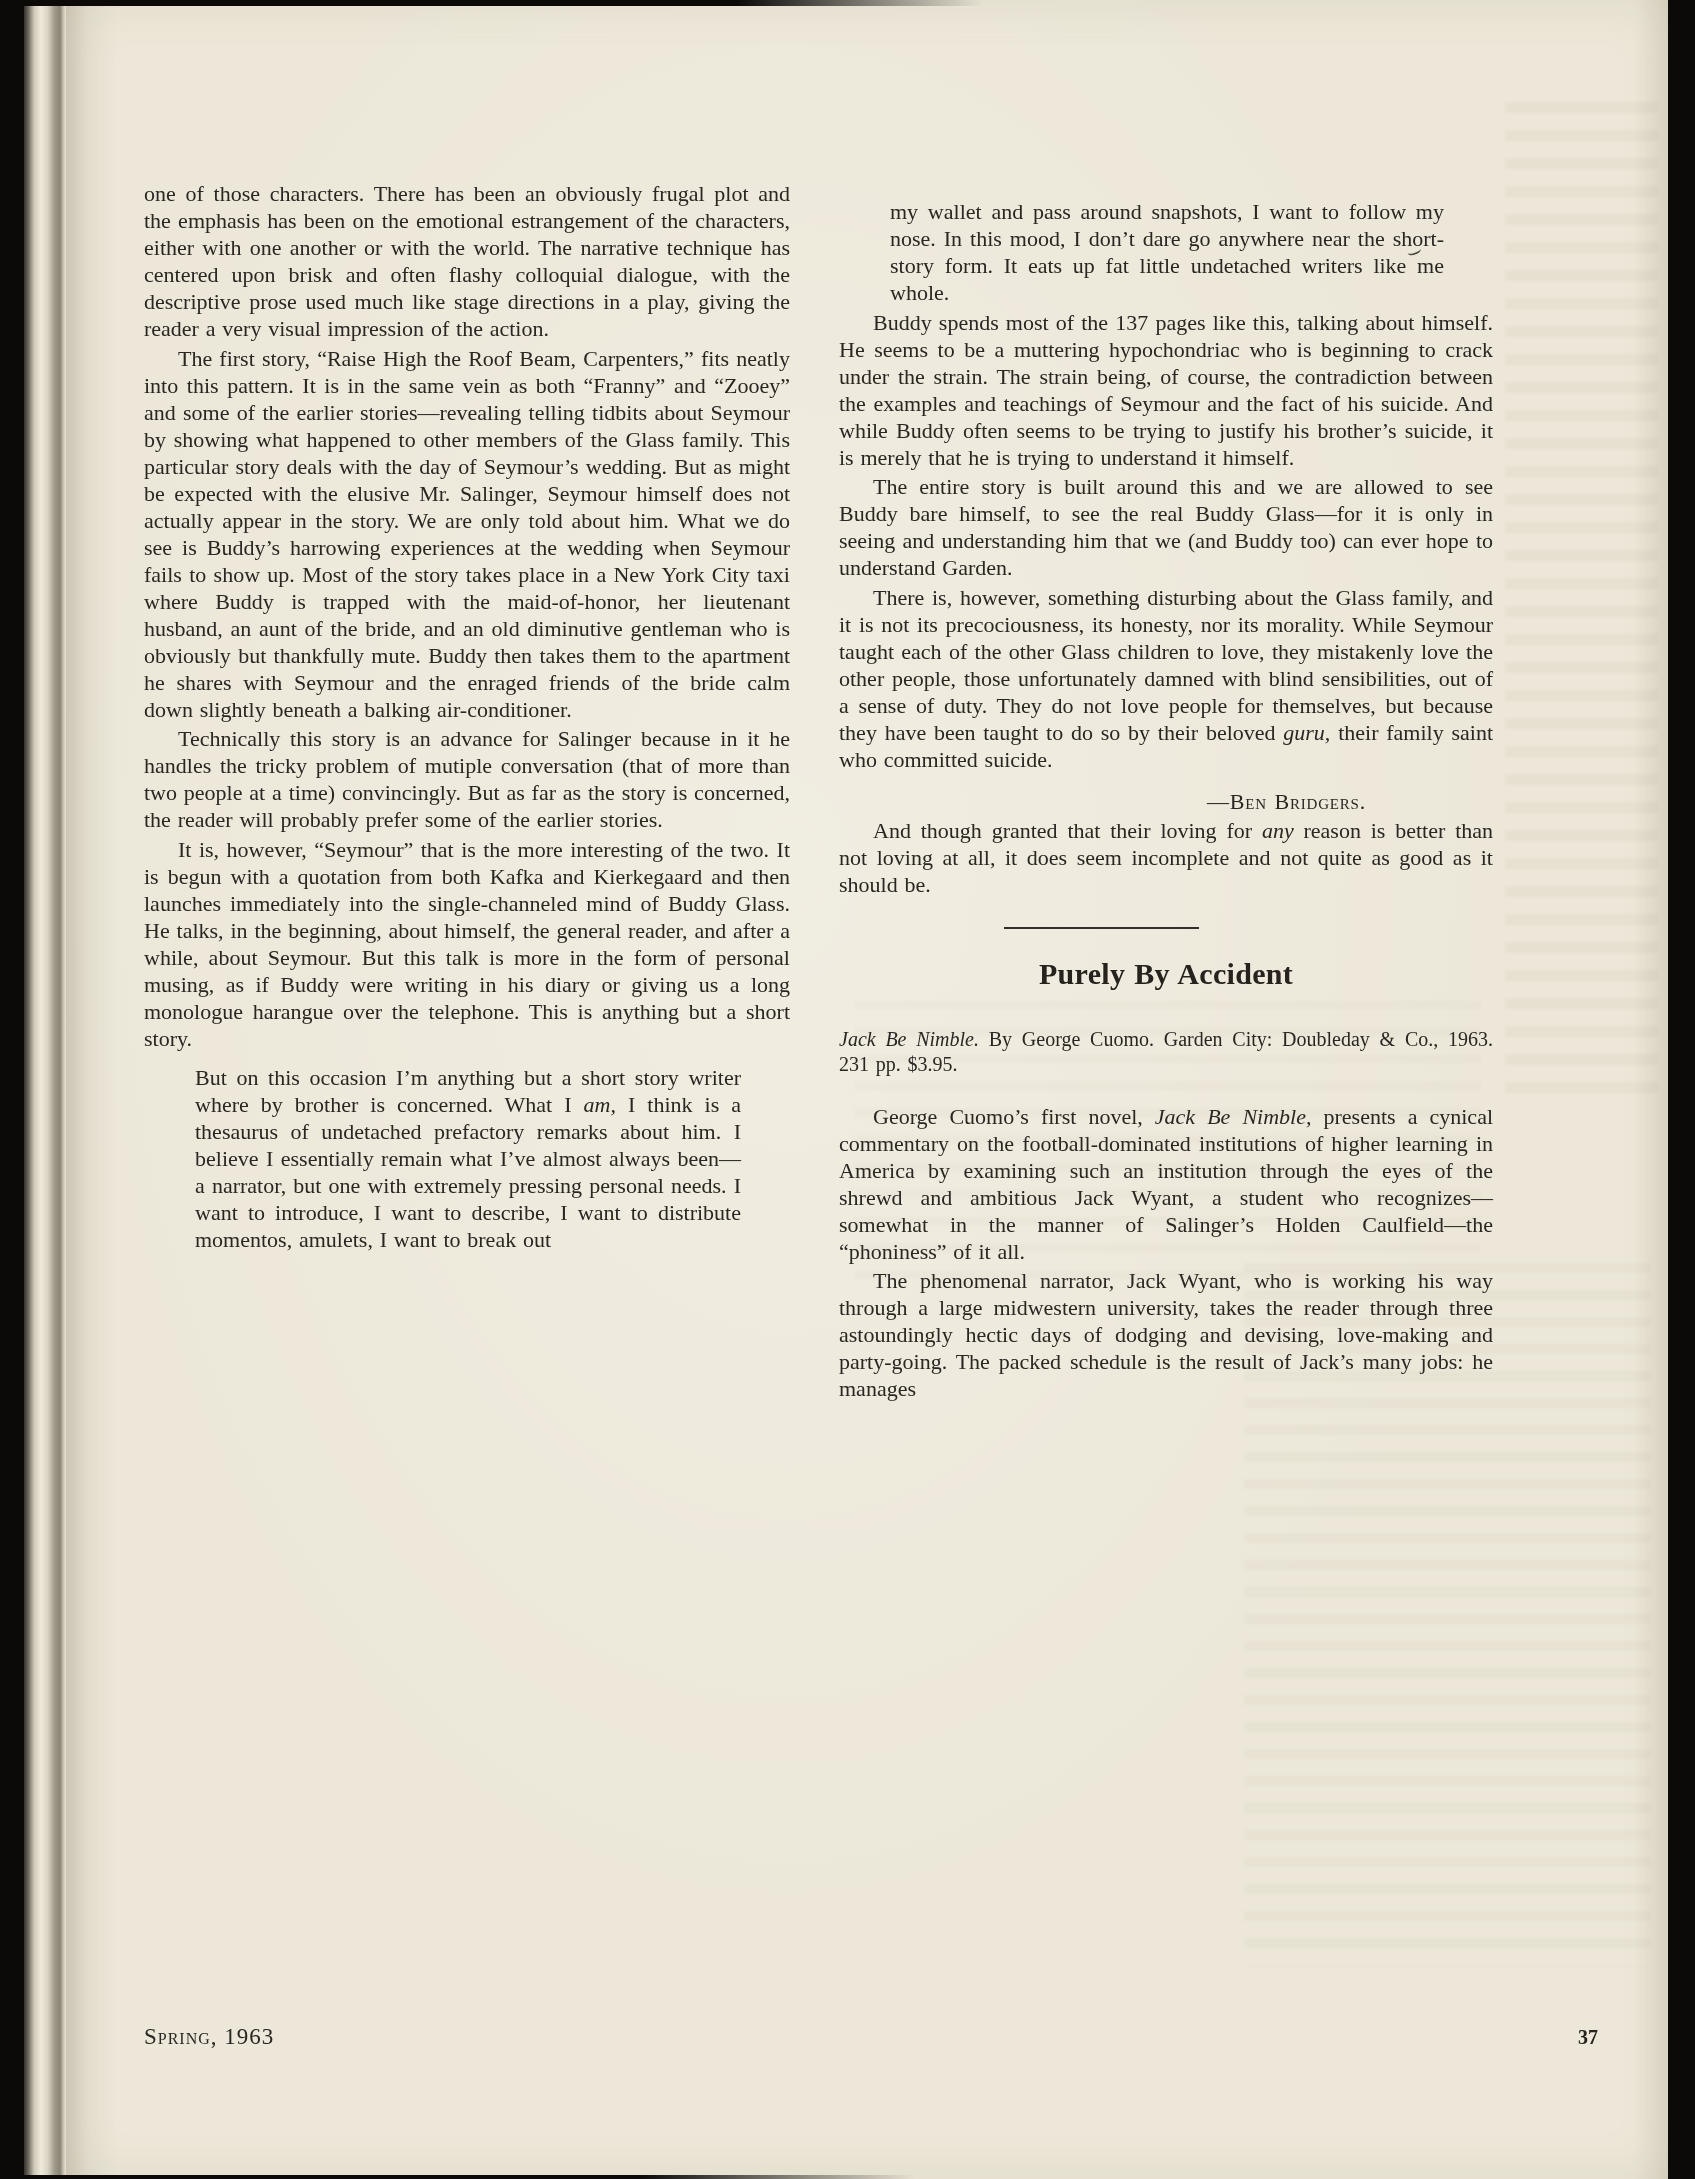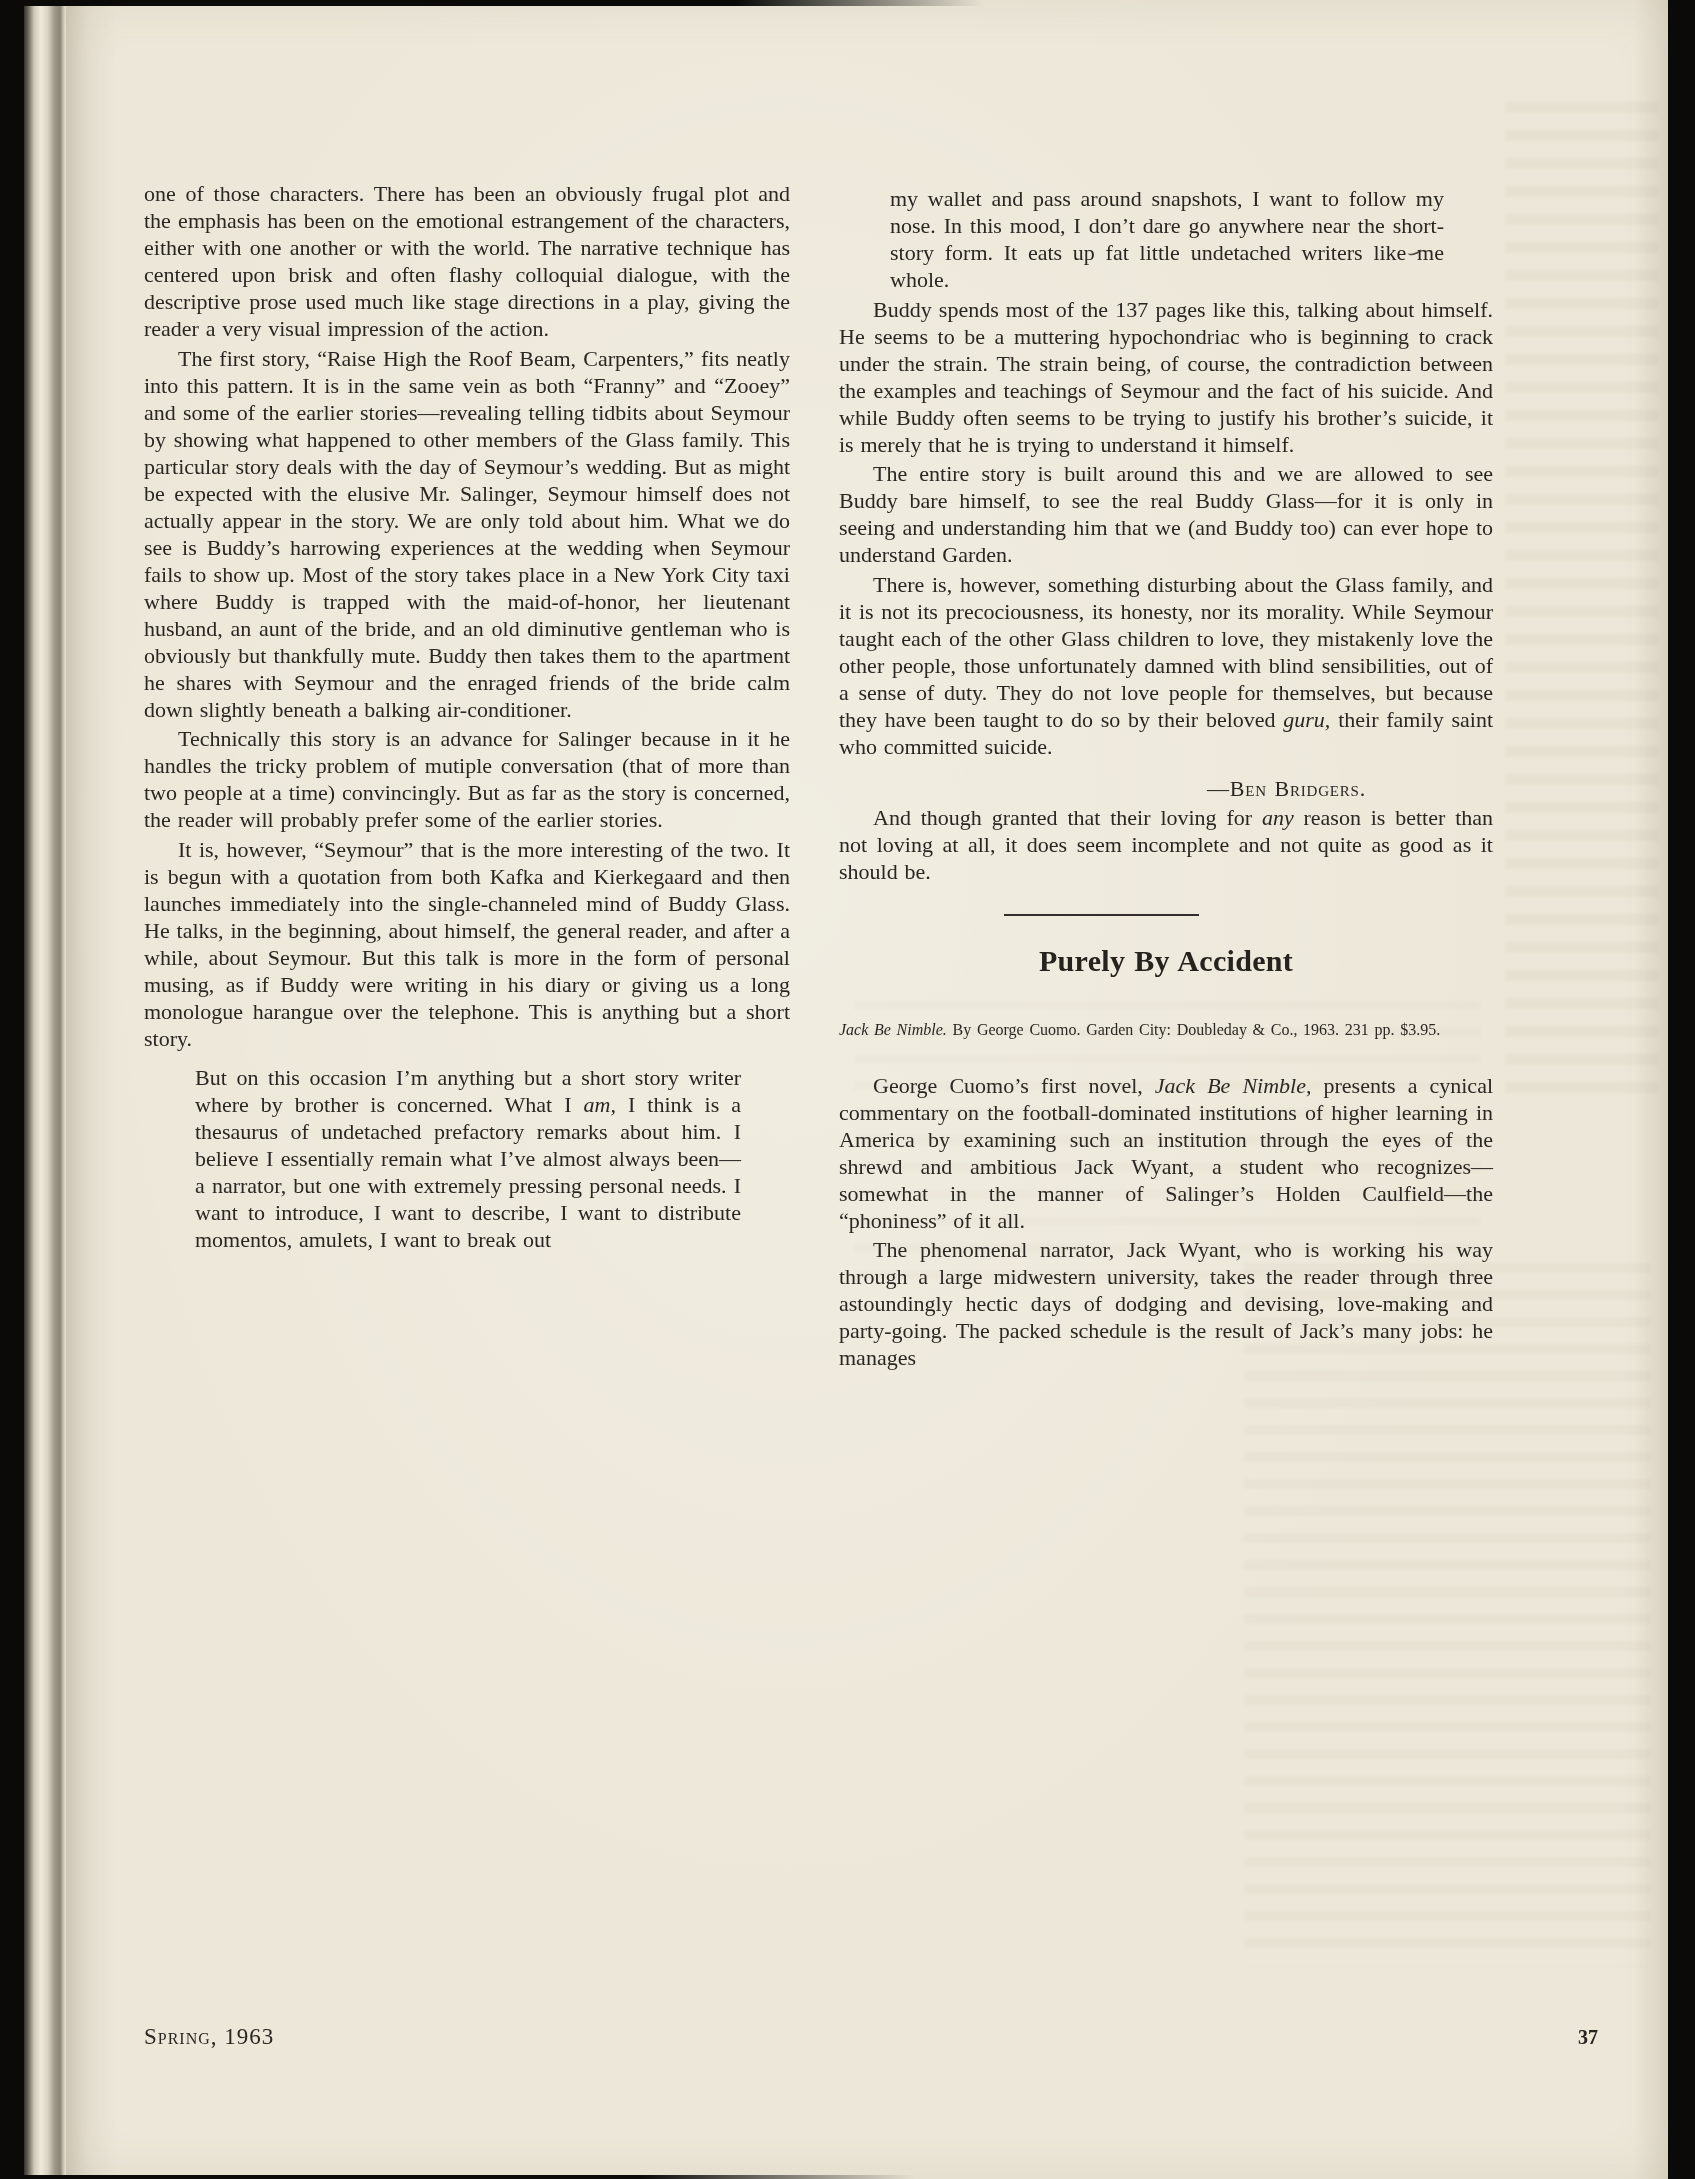--- a/index.html
+++ b/index.html
@@ -25,37 +25,37 @@
     position:absolute;left:66px;top:0;right:27px;bottom:0;
     background:
       radial-gradient(ellipse at 45% 40%, rgba(255,255,255,0.25), rgba(255,255,255,0) 60%),
       linear-gradient(90deg, rgba(90,80,60,0.18) 0px, rgba(90,80,60,0.05) 22px, rgba(90,80,60,0) 51px),
       linear-gradient(270deg, rgba(90,80,60,0.10) 0px, rgba(90,80,60,0) 34px),
       #ece7d8;
     box-shadow:inset 0 0 51px rgba(120,105,75,0.12);
   }
   .col{position:absolute;color:#2a2622;font-size:22px;line-height:27px;word-spacing:1.3px;}
   .col-left{left:78px;top:180px;width:646px;}
-  .col-right{left:773px;top:185px;width:654px;}
+  .col-right{left:773px;top:198px;width:654px;}
   .blk{margin:0;}
   .paragraph{text-align:justify;}
   .paragraph.indent{text-indent:34px;margin-top:2.5px;}
   .quote{margin:10.2px 49px 0 51px;text-align:justify;}
   .quote.first{margin-top:12px;}
   .quote.cont{margin-top:0;}
   .attribution{
     text-align:right;padding-right:127px;margin-top:15.3px;
     font-variant:small-caps;letter-spacing:0.8px;
   }
   .rule{height:0;border-top:2.5px solid #332e29;width:195px;margin:29px 0 0 165px;}
   h2.heading{
     font-size:30px;line-height:34px;font-weight:700;text-align:center;
     margin:28px 0 0 0;letter-spacing:0.3px;color:#26221e;
   }
-  .citation{font-size:16px;line-height:32px;margin-top:36px;text-align:justify;word-spacing:1.7px;}
+  .citation{font-size:20px;line-height:25px;margin-top:36px;text-align:justify;word-spacing:1.7px;}
   .citation em{font-style:italic;}
   .paragraph.after-citation{margin-top:25.4px;}
   .footer-left{
     position:absolute;left:78px;top:2024px;color:#2a2622;
     font-size:23px;font-variant:small-caps;letter-spacing:1px;
   }
   .footer-right{position:absolute;left:1484px;top:2026px;color:#26221e;font-size:20px;font-weight:700;margin-left:28px;}
   .bleed{position:absolute;pointer-events:none;filter:blur(1.7px);}
   .bleed1{
     left:1439px;top:102px;width:153px;height:1000px;opacity:0.55;

